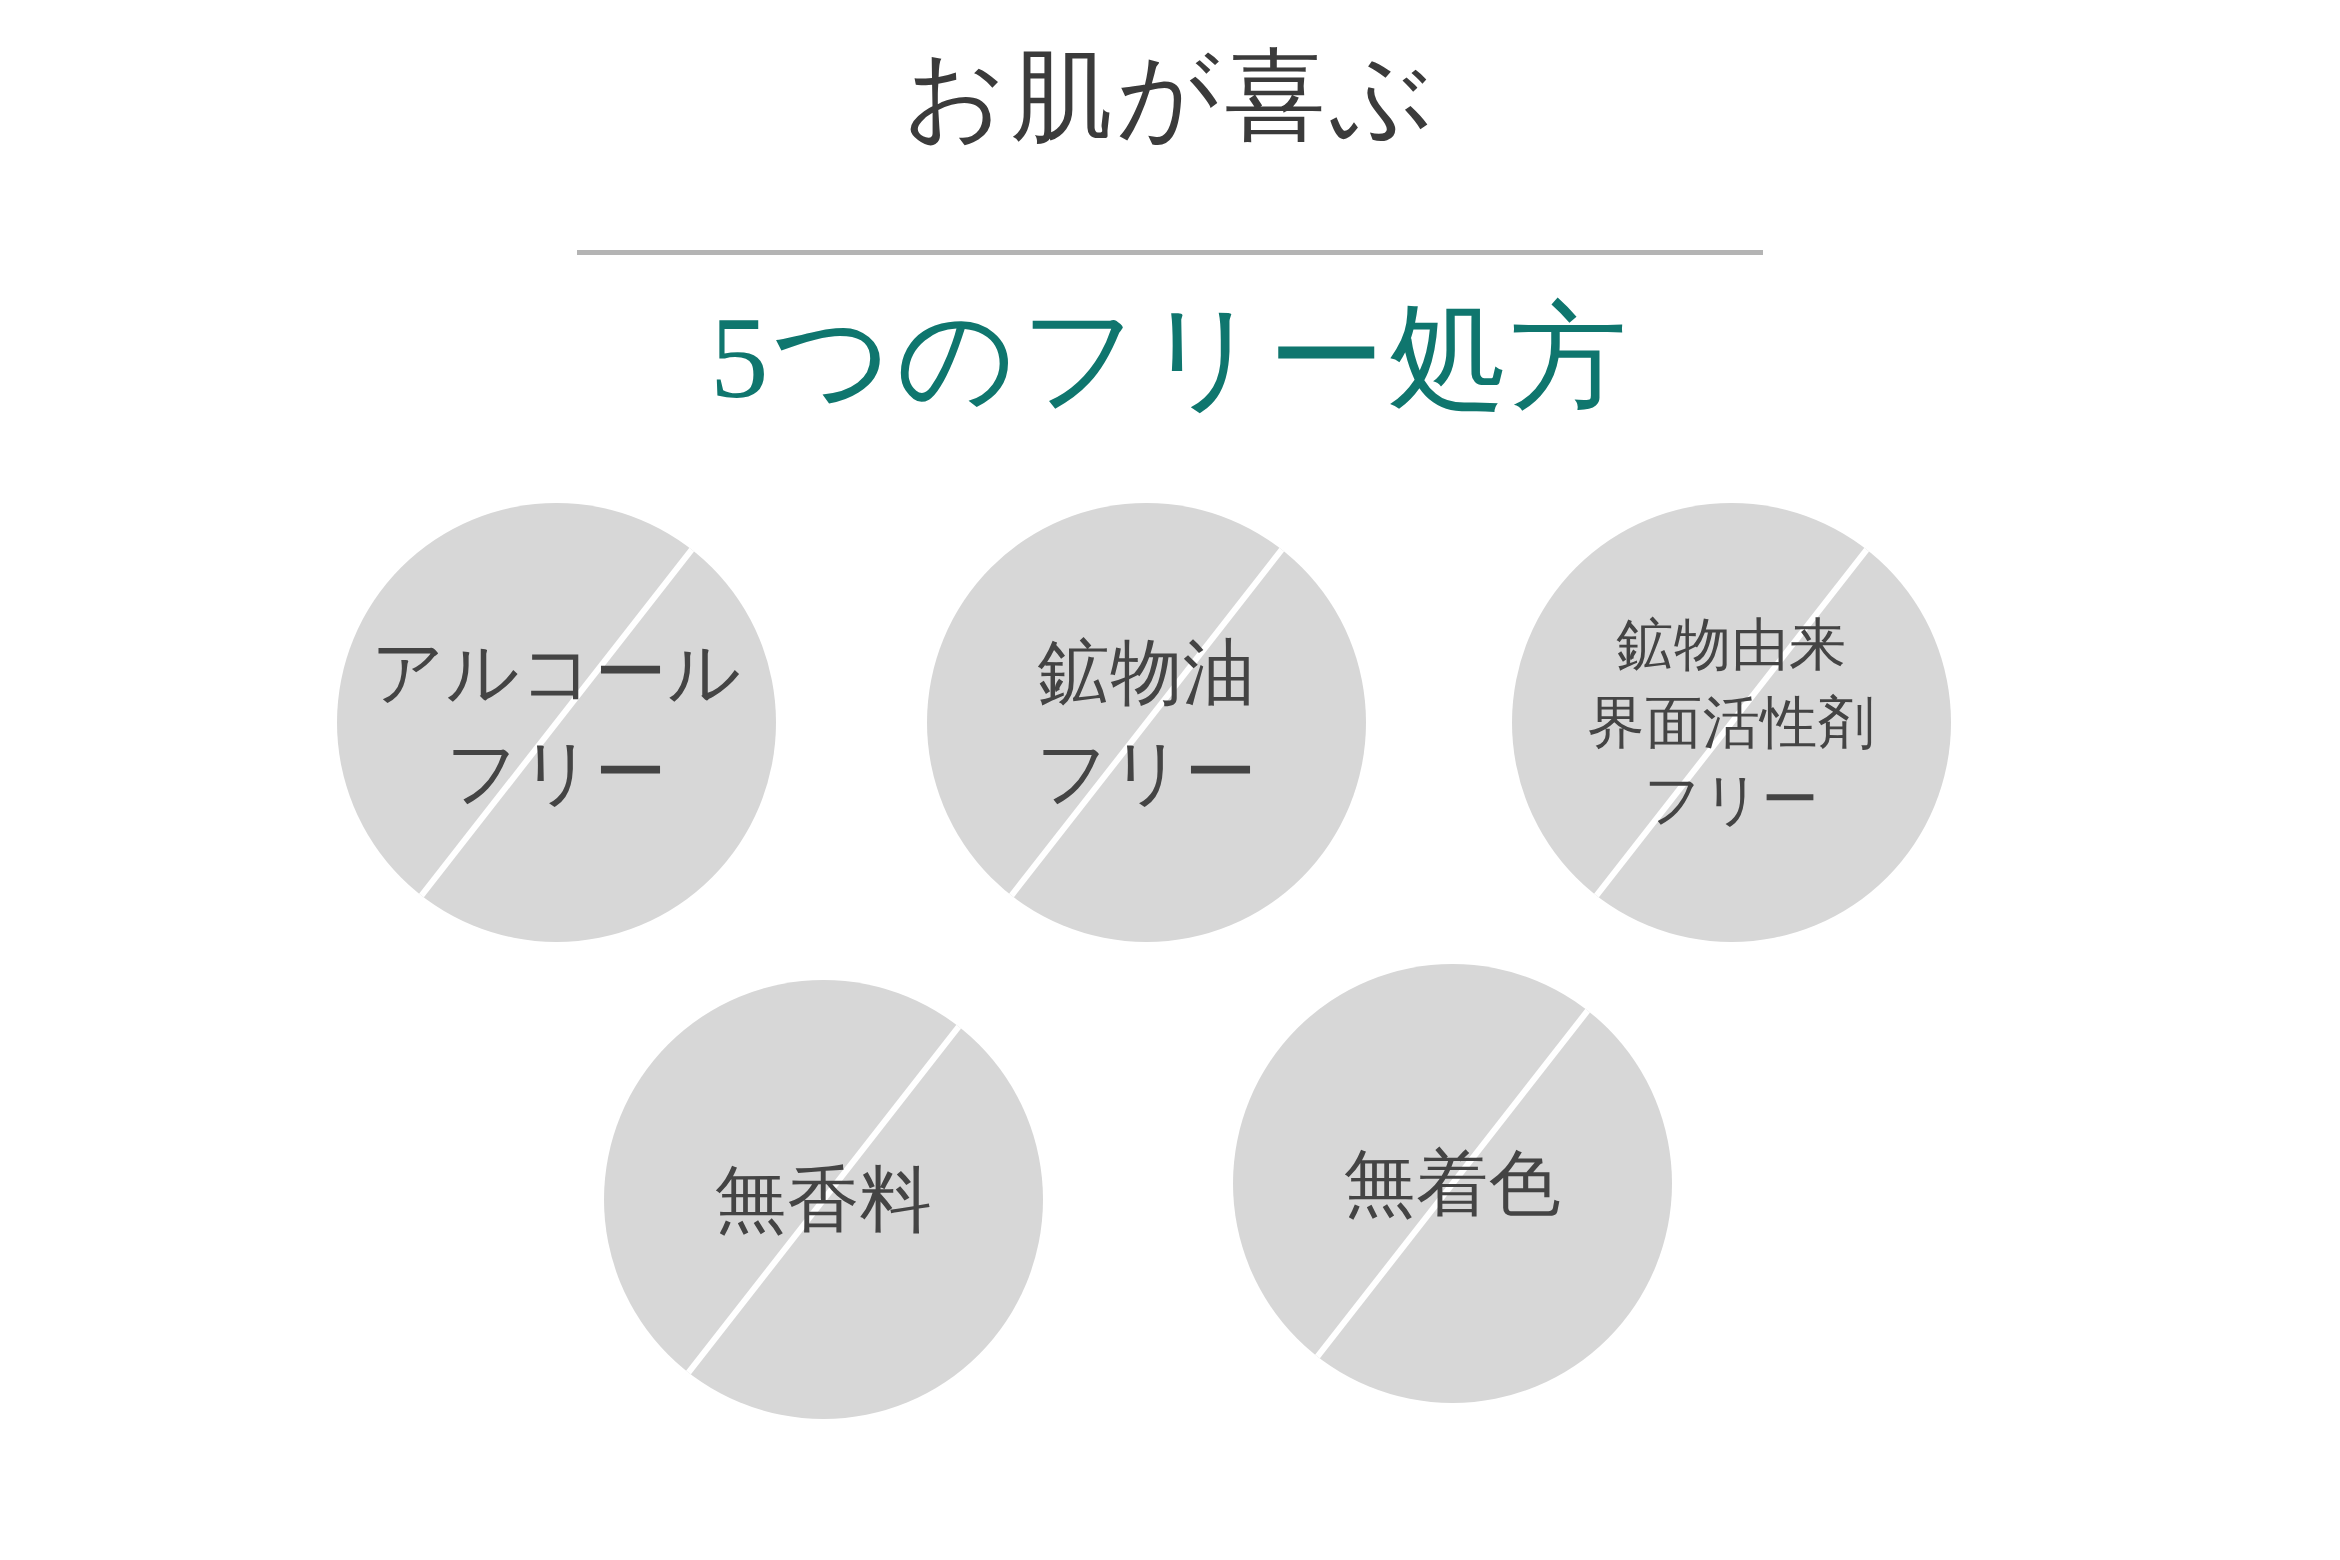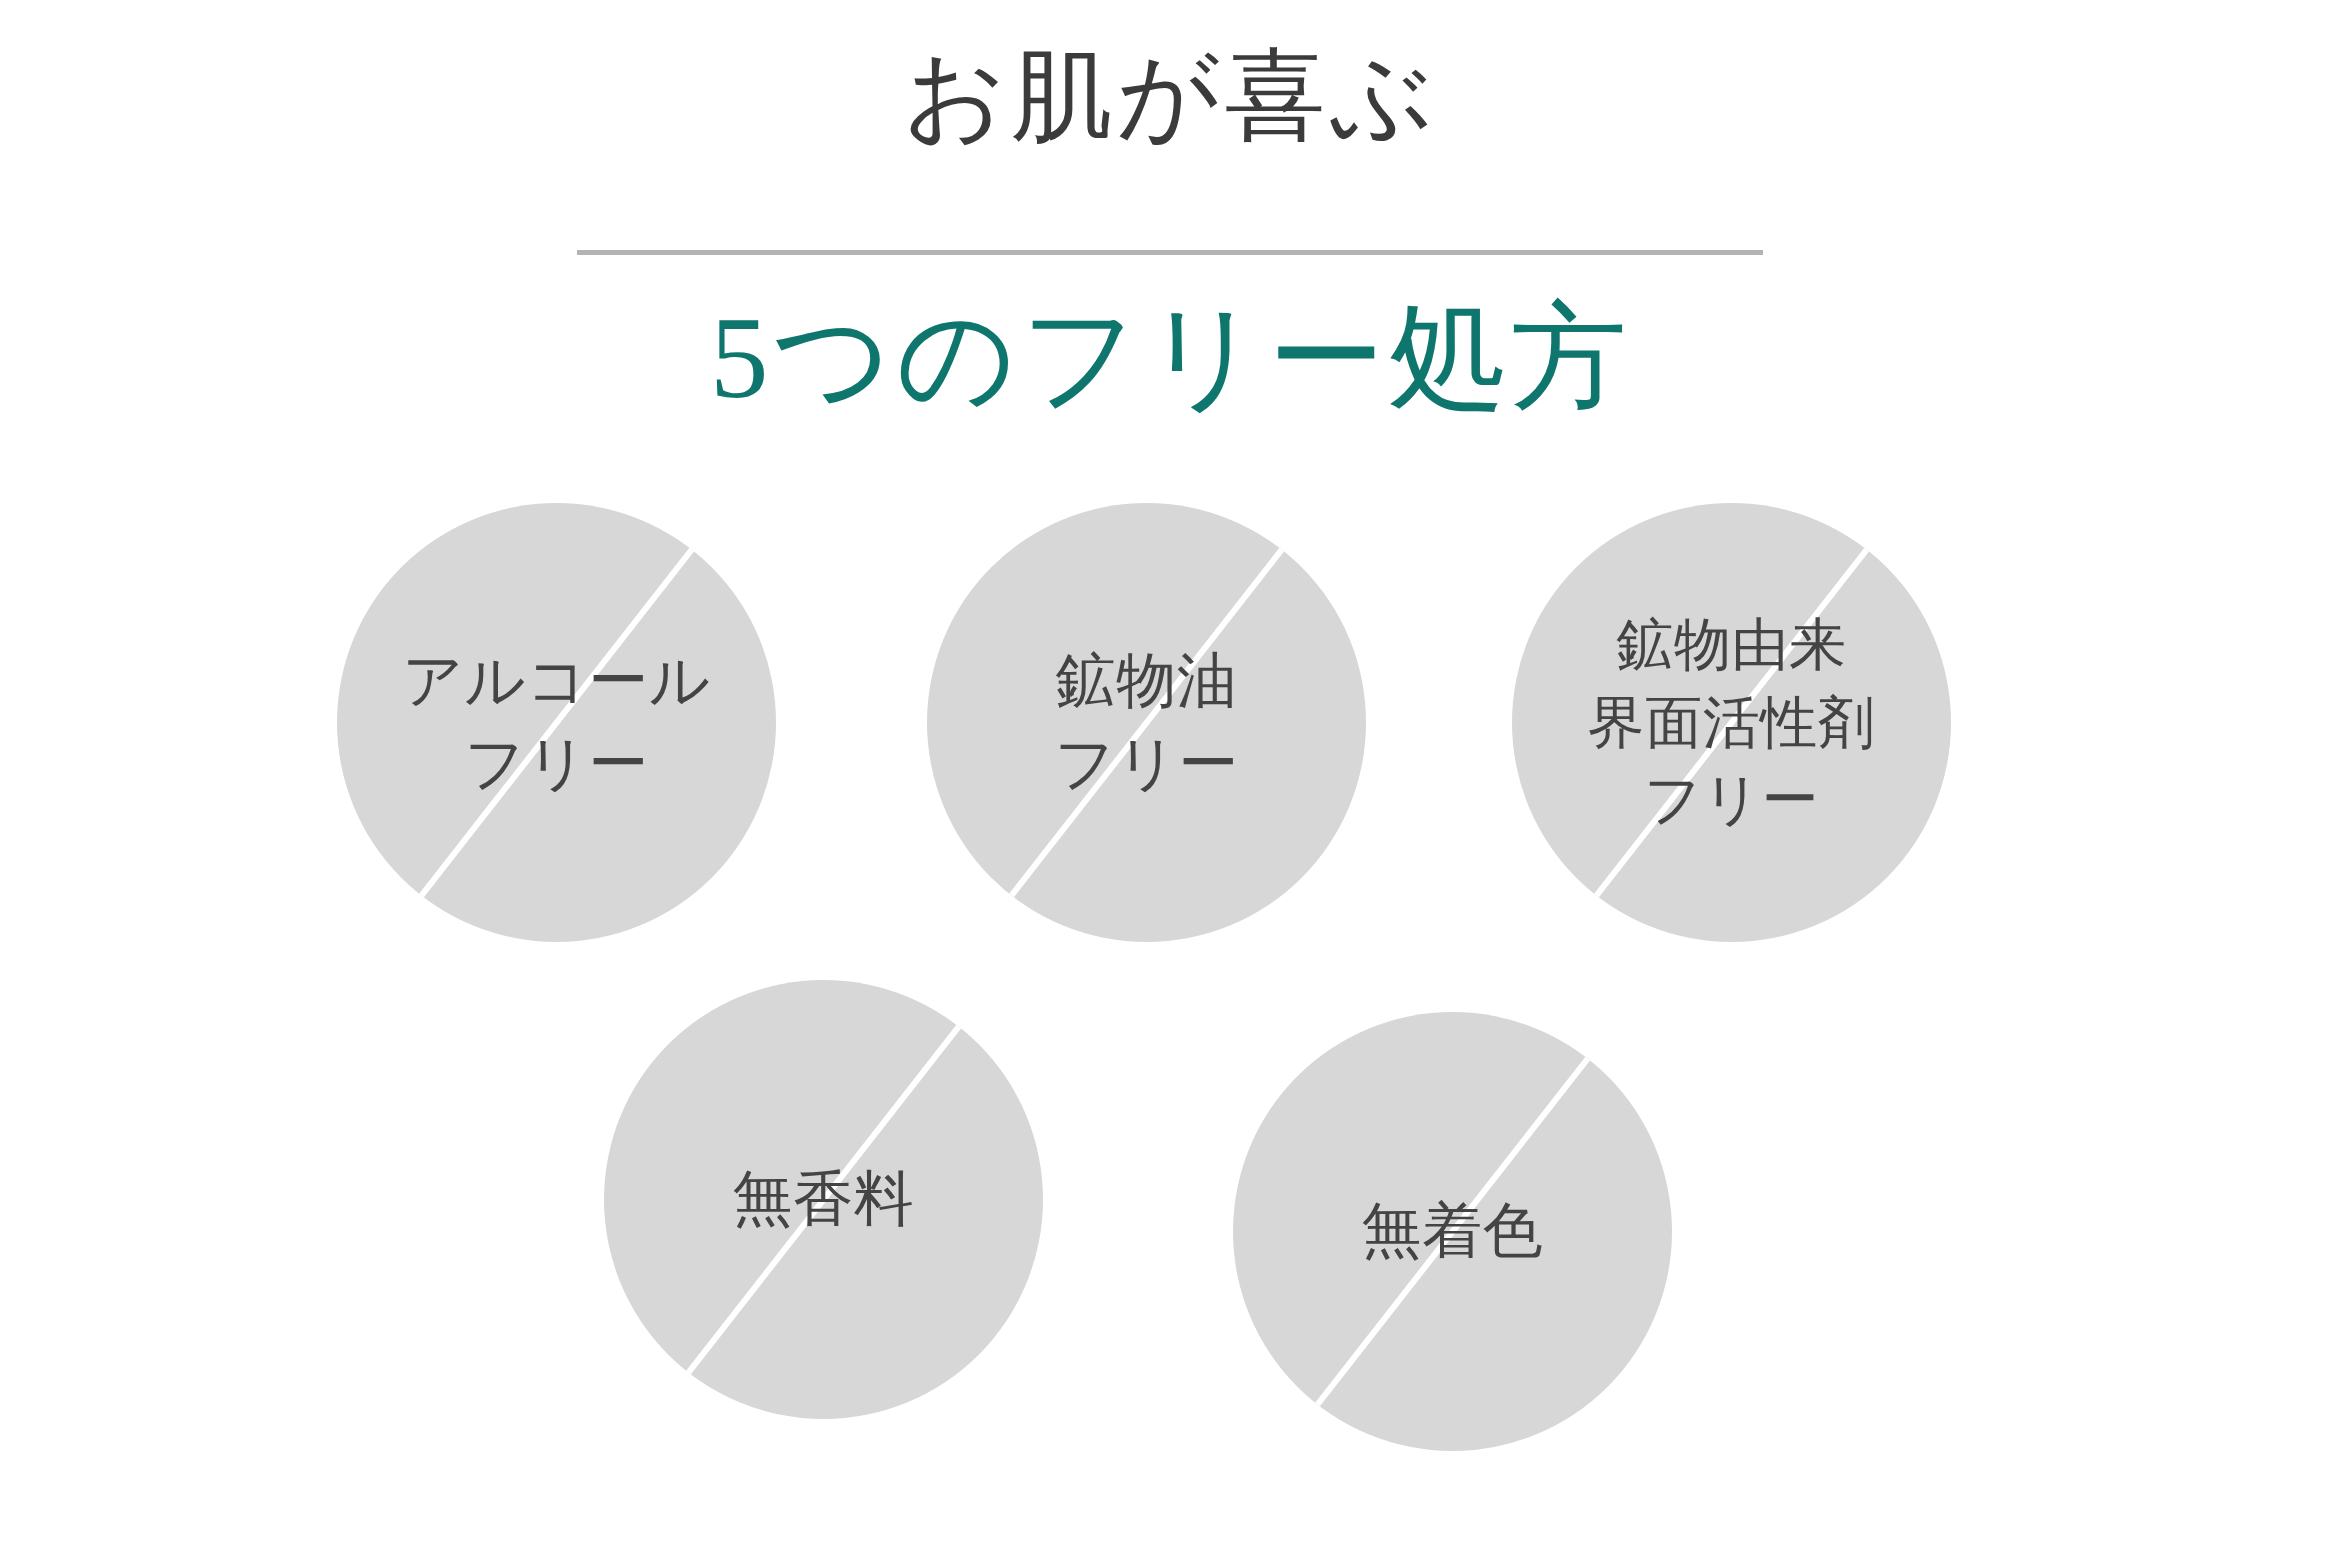--- a/index.html
+++ b/index.html
@@ -96,39 +96,39 @@
     pointer-events: none;
   }
 
   .circle-label {
     position: relative;
     z-index: 2;
     text-align: center;
     color: #444444;
     font-family: "Liberation Sans", "DejaVu Sans", sans-serif;
     font-weight: 400;
-    font-size: 60px;
+    font-size: 72px;
     line-height: 1.38;
     letter-spacing: 0.01em;
     white-space: pre-line;
     width: 507px;
   }
 
   .circle-label.wide {
     font-size: 57px;
     line-height: 1.36;
     width: 546px;
   }
 
   
   #circle-alcohol   { left: 337px;  top: 503px; }
   #circle-mineraloil{ left: 927px;  top: 503px; }
   #circle-surfactant{ left: 1512px; top: 503px; justify-content: center; }
   #circle-fragrance { left: 604px;  top: 980px; align-items: center; }
-  #circle-colorant  { left: 1233px; top: 1012px; }
+  #circle-colorant  { left: 1233px; top: 964px; }
 </style>
 </head>
 <body>
 
 <div id="stage">
 
   <div class="header">
     <div class="title">お肌が喜ぶ</div>
 
     <div class="divider"></div>

